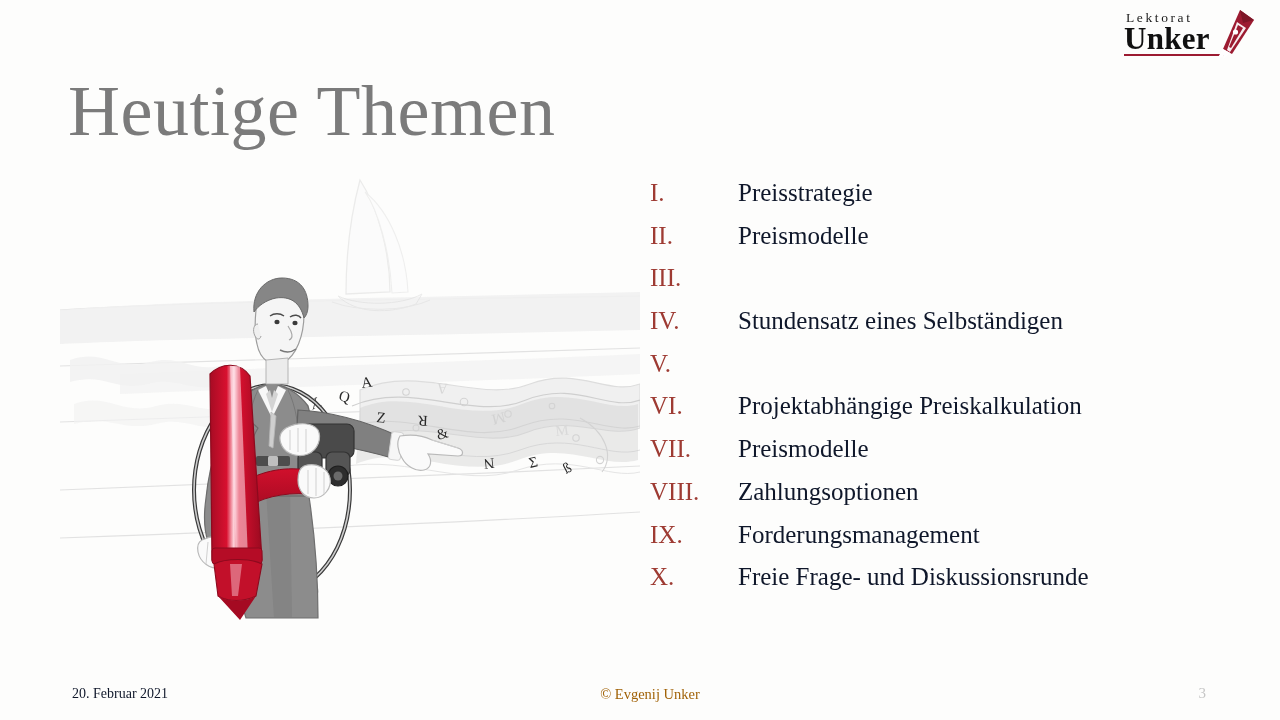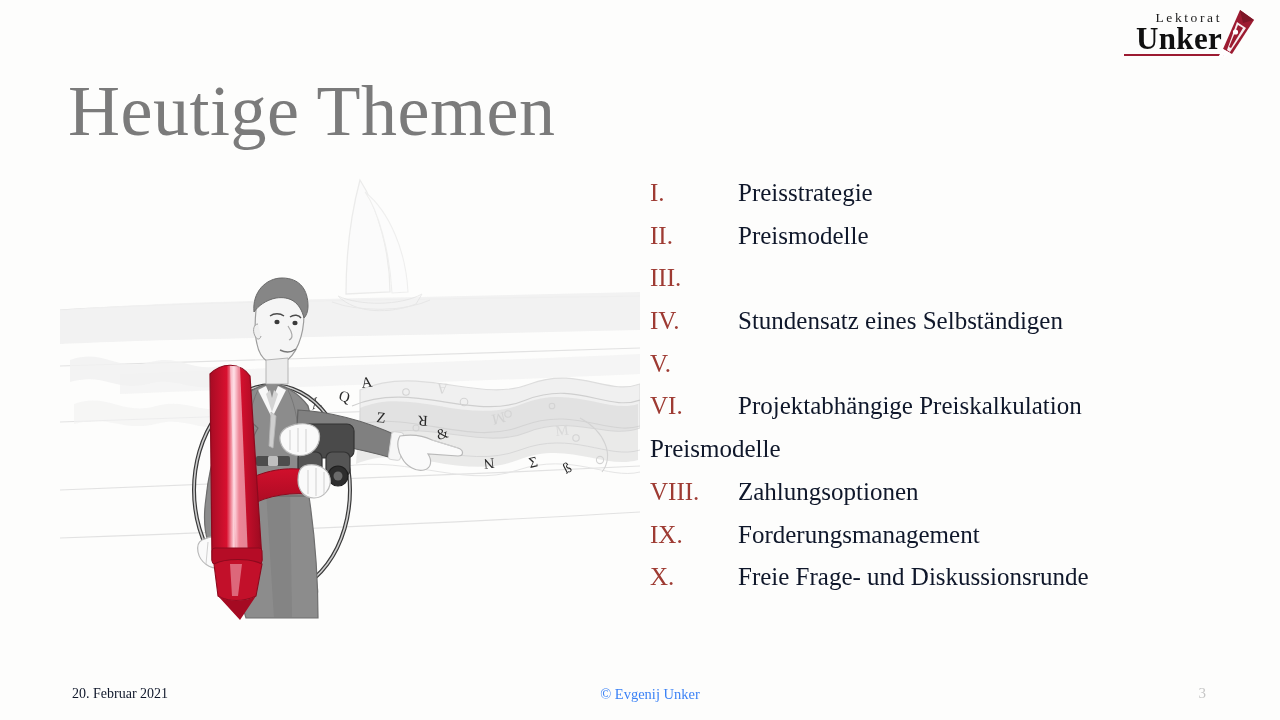--- a/index.html
+++ b/index.html
@@ -28,21 +28,21 @@
     top: 8px;
     right: 26px;
     width: 130px;
     height: 52px;
   }
   #logo .logo-text-wrap {
     position: absolute;
     left: 0;
     top: 2px;
     width: 98px;
-    text-align: right;
+    text-align: left;
   }
   #logo .logo-lektorat {
     display: block;
     font-family: "Liberation Serif", "DejaVu Serif", serif;
     font-size: 13.5px;
     letter-spacing: 2.6px;
     color: #1b1b1b;
     line-height: 16px;
     padding-left: 2px;
   }
@@ -131,21 +131,21 @@
     color: #0f172a;
     white-space: nowrap;
   }
   #footer-copyright {
     position: absolute;
     left: 0;
     right: 0;
     top: 686px;
     text-align: center;
     font-size: 14.5px;
-    color: #3b82f6;
+    color: #a16207;
     white-space: nowrap;
     padding-left: 20px;
   }
   #footer-pagenum {
     position: absolute;
     right: 74px;
     top: 685px;
     font-size: 15px;
     color: #c6c6c6;
     white-space: nowrap;
@@ -368,20 +368,21 @@
       <span class="agenda-label">Stundensatz eines Selbständigen</span>
     </div>
     <div class="agenda-row">
       <span class="agenda-num">V.</span>
     </div>
     <div class="agenda-row">
       <span class="agenda-num">VI.</span>
       <span class="agenda-label">Projektabhängige Preiskalkulation</span>
     </div>
     <div class="agenda-row">
+      <span class="agenda-num">VII.</span>
       <span class="agenda-label">Preismodelle</span>
     </div>
     <div class="agenda-row">
       <span class="agenda-num">VIII.</span>
       <span class="agenda-label">Zahlungsoptionen</span>
     </div>
     <div class="agenda-row">
       <span class="agenda-num">IX.</span>
       <span class="agenda-label">Forderungsmanagement</span>
     </div>

